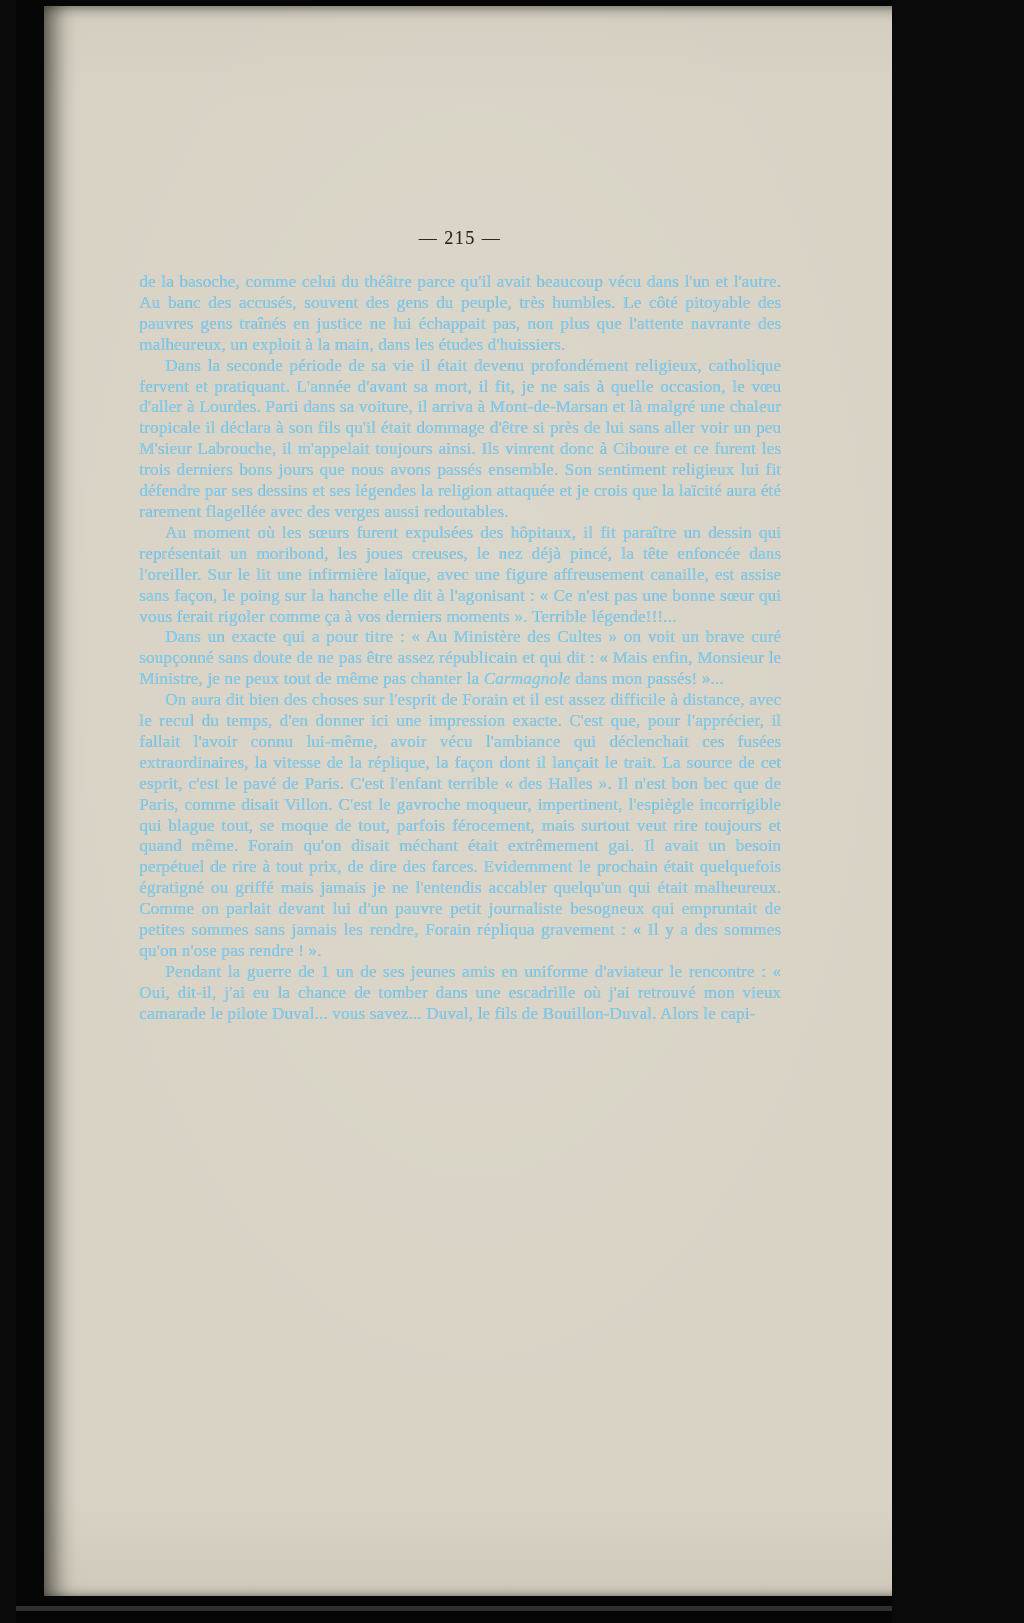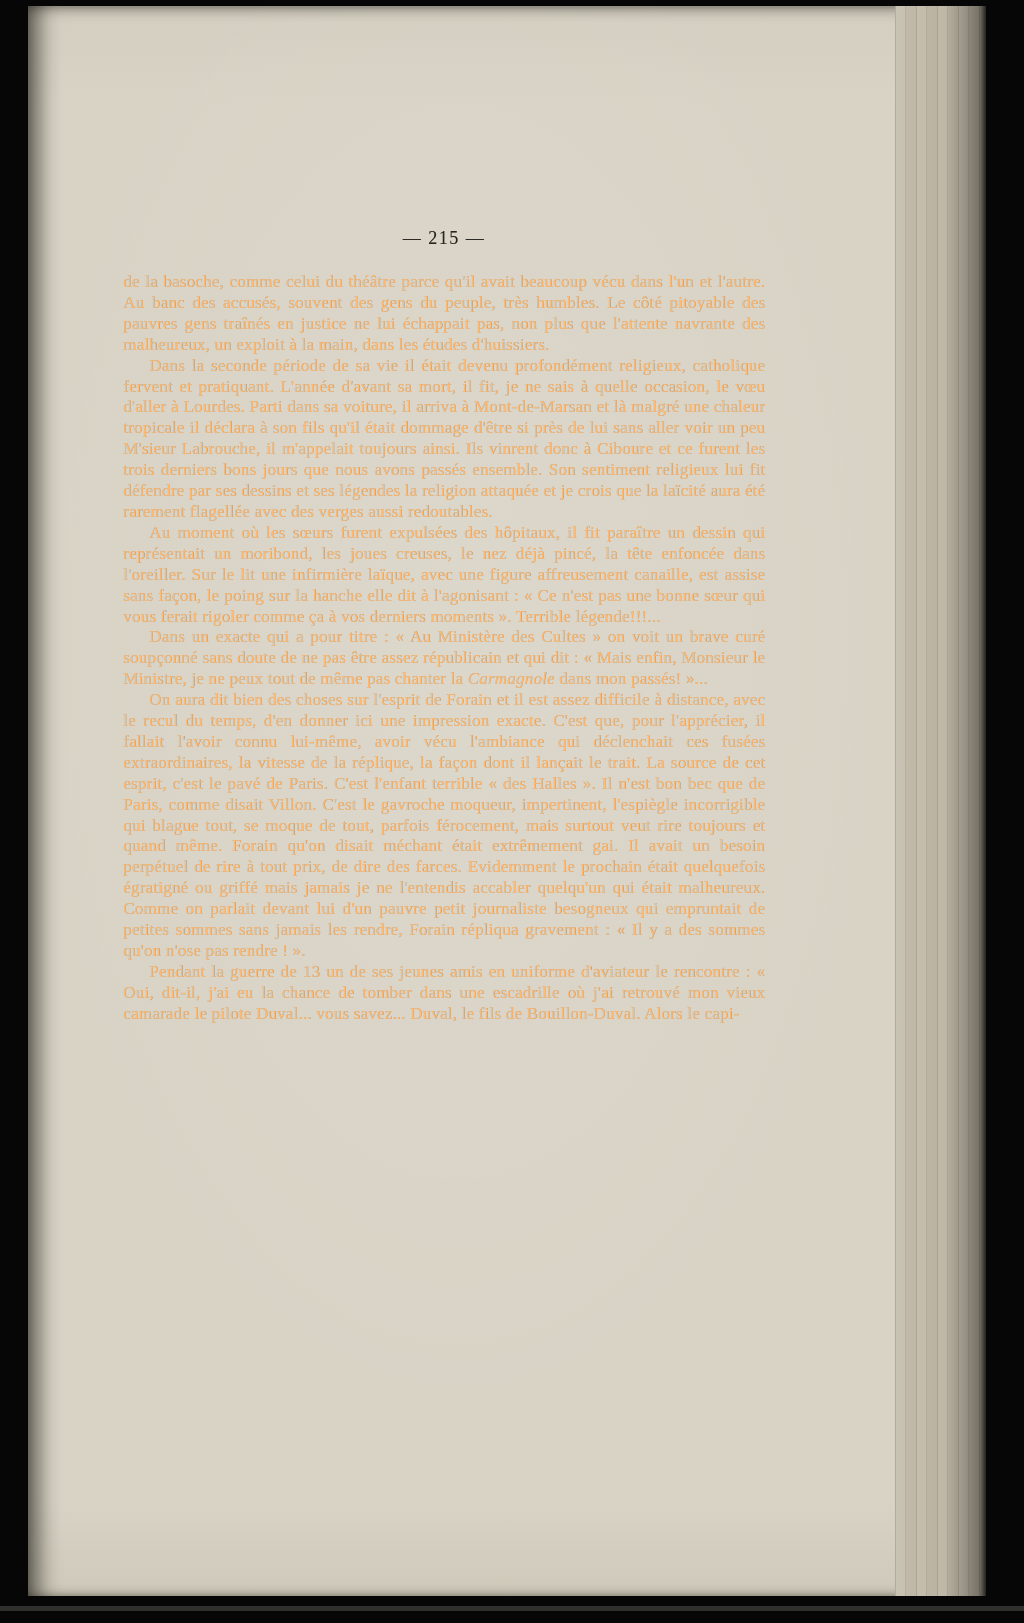--- a/index.html
+++ b/index.html
@@ -2,25 +2,26 @@
 <html><head>
 <meta charset="utf-8">
 <style>
   html, body {
     margin: 0;
     padding: 0;
     background: #0a0a0a;
   }
   #screenshot {
     position: relative;
-    width: 1024px;
+    width: 876px;
     height: 1623px;
     background: #060606;
     overflow: hidden;
     font-family: "Liberation Serif", "DejaVu Serif", serif;
+    margin-left: 16px;
   }
   
   .paper {
     position: absolute;
     left: 28px;
     top: 6px;
     width: 958px;
     height: 1590px;
     background:
       radial-gradient(ellipse at 45% 40%, rgba(255,255,255,0.10), rgba(0,0,0,0.0) 60%),
@@ -67,21 +68,21 @@
     font-size: 18px;
     letter-spacing: 1.5px;
     color: #26251f;
     text-shadow: 0.3px 0.3px 0 rgba(38,37,31,0.35);
   }
   .text-block {
     position: absolute;
     left: 123px;
     top: 272px;
     width: 642px;
-    color: #fdba74;
+    color: #7dd3fc;
     font-size: 17px;
     line-height: 20.9px;
     text-align: justify;
     text-shadow: 0.3px 0.3px 0 rgba(38,37,31,0.35);
     letter-spacing: 0.2px;
   }
   .text-block p {
     margin: 0;
     padding: 0;
   }
@@ -99,16 +100,16 @@
   <div class="paper">
     <div class="fore-edge"></div>
   </div>
   <div class="page-number">— 215 —</div>
   <div class="text-block">
       <p><span>de la basoche, comme celui du théâtre parce qu'il avait beaucoup vécu dans l'un et l'autre. Au banc des accusés, souvent des gens du peuple, très humbles. Le côté pitoyable des pauvres gens traînés en justice ne lui échappait pas, non plus que l'attente navrante des malheureux, un exploit à la main, dans les études d'huissiers.</span></p>
       <p class="indent"><span>Dans la seconde période de sa vie il était devenu profondément religieux, catholique fervent et pratiquant. L'année d'avant sa mort, il fit, je ne sais à quelle occasion, le vœu d'aller à Lourdes. Parti dans sa voiture, il arriva à Mont-de-Marsan et là malgré une chaleur tropicale il déclara à son fils qu'il était dommage d'être si près de lui sans aller voir un peu M'sieur Labrouche, il m'appelait toujours ainsi. Ils vinrent donc à Ciboure et ce furent les trois derniers bons jours que nous avons passés ensemble. Son sentiment religieux lui fit défendre par ses dessins et ses légendes la religion attaquée et je crois que la laïcité aura été rarement flagellée avec des verges aussi redoutables.</span></p>
       <p class="indent"><span>Au moment où les sœurs furent expulsées des hôpitaux, il fit paraître un dessin qui représentait un moribond, les joues creuses, le nez déjà pincé, la tête enfoncée dans l'oreiller. Sur le lit une infirmière laïque, avec une figure affreusement canaille, est assise sans façon, le poing sur la hanche elle dit à l'agonisant : « Ce n'est pas une bonne sœur qui vous ferait rigoler comme ça à vos derniers moments ». Terrible légende!!!...</span></p>
       <p class="indent"><span>Dans un exacte qui a pour titre : « Au Ministère des Cultes » on voit un brave curé soupçonné sans doute de ne pas être assez républicain et qui dit : « Mais enfin, Monsieur le Ministre, je ne peux tout de même pas chanter la </span><i>Carmagnole</i><span> dans mon passés! »...</span></p>
       <p class="indent"><span>On aura dit bien des choses sur l'esprit de Forain et il est assez difficile à distance, avec le recul du temps, d'en donner ici une impression exacte. C'est que, pour l'apprécier, il fallait l'avoir connu lui-même, avoir vécu l'ambiance qui déclenchait ces fusées extraordinaires, la vitesse de la réplique, la façon dont il lançait le trait. La source de cet esprit, c'est le pavé de Paris. C'est l'enfant terrible « des Halles ». Il n'est bon bec que de Paris, comme disait Villon. C'est le gavroche moqueur, impertinent, l'espiègle incorrigible qui blague tout, se moque de tout, parfois férocement, mais surtout veut rire toujours et quand même. Forain qu'on disait méchant était extrêmement gai. Il avait un besoin perpétuel de rire à tout prix, de dire des farces. Evidemment le prochain était quelquefois égratigné ou griffé mais jamais je ne l'entendis accabler quelqu'un qui était malheureux. Comme on parlait devant lui d'un pauvre petit journaliste besogneux qui empruntait de petites sommes sans jamais les rendre, Forain répliqua gravement : « Il y a des sommes qu'on n'ose pas rendre ! ».</span></p>
-      <p class="indent"><span>Pendant la guerre de 13 un de ses jeunes amis en uniforme d'aviateur le rencontre : « Oui, dit-il, j'ai eu la chance de tomber dans une escadrille où j'ai retrouvé mon vieux camarade le pilote Duval... vous savez... Duval, le fils de Bouillon-Duval. Alors le capi-</span></p>
+      <p class="indent"><span>Pendant la guerre de 1 un de ses jeunes amis en uniforme d'aviateur le rencontre : « Oui, dit-il, j'ai eu la chance de tomber dans une escadrille où j'ai retrouvé mon vieux camarade le pilote Duval... vous savez... Duval, le fils de Bouillon-Duval. Alors le capi-</span></p>
     </div>
   <div class="scan-strip"></div>
 </div>
 
 </body></html>

